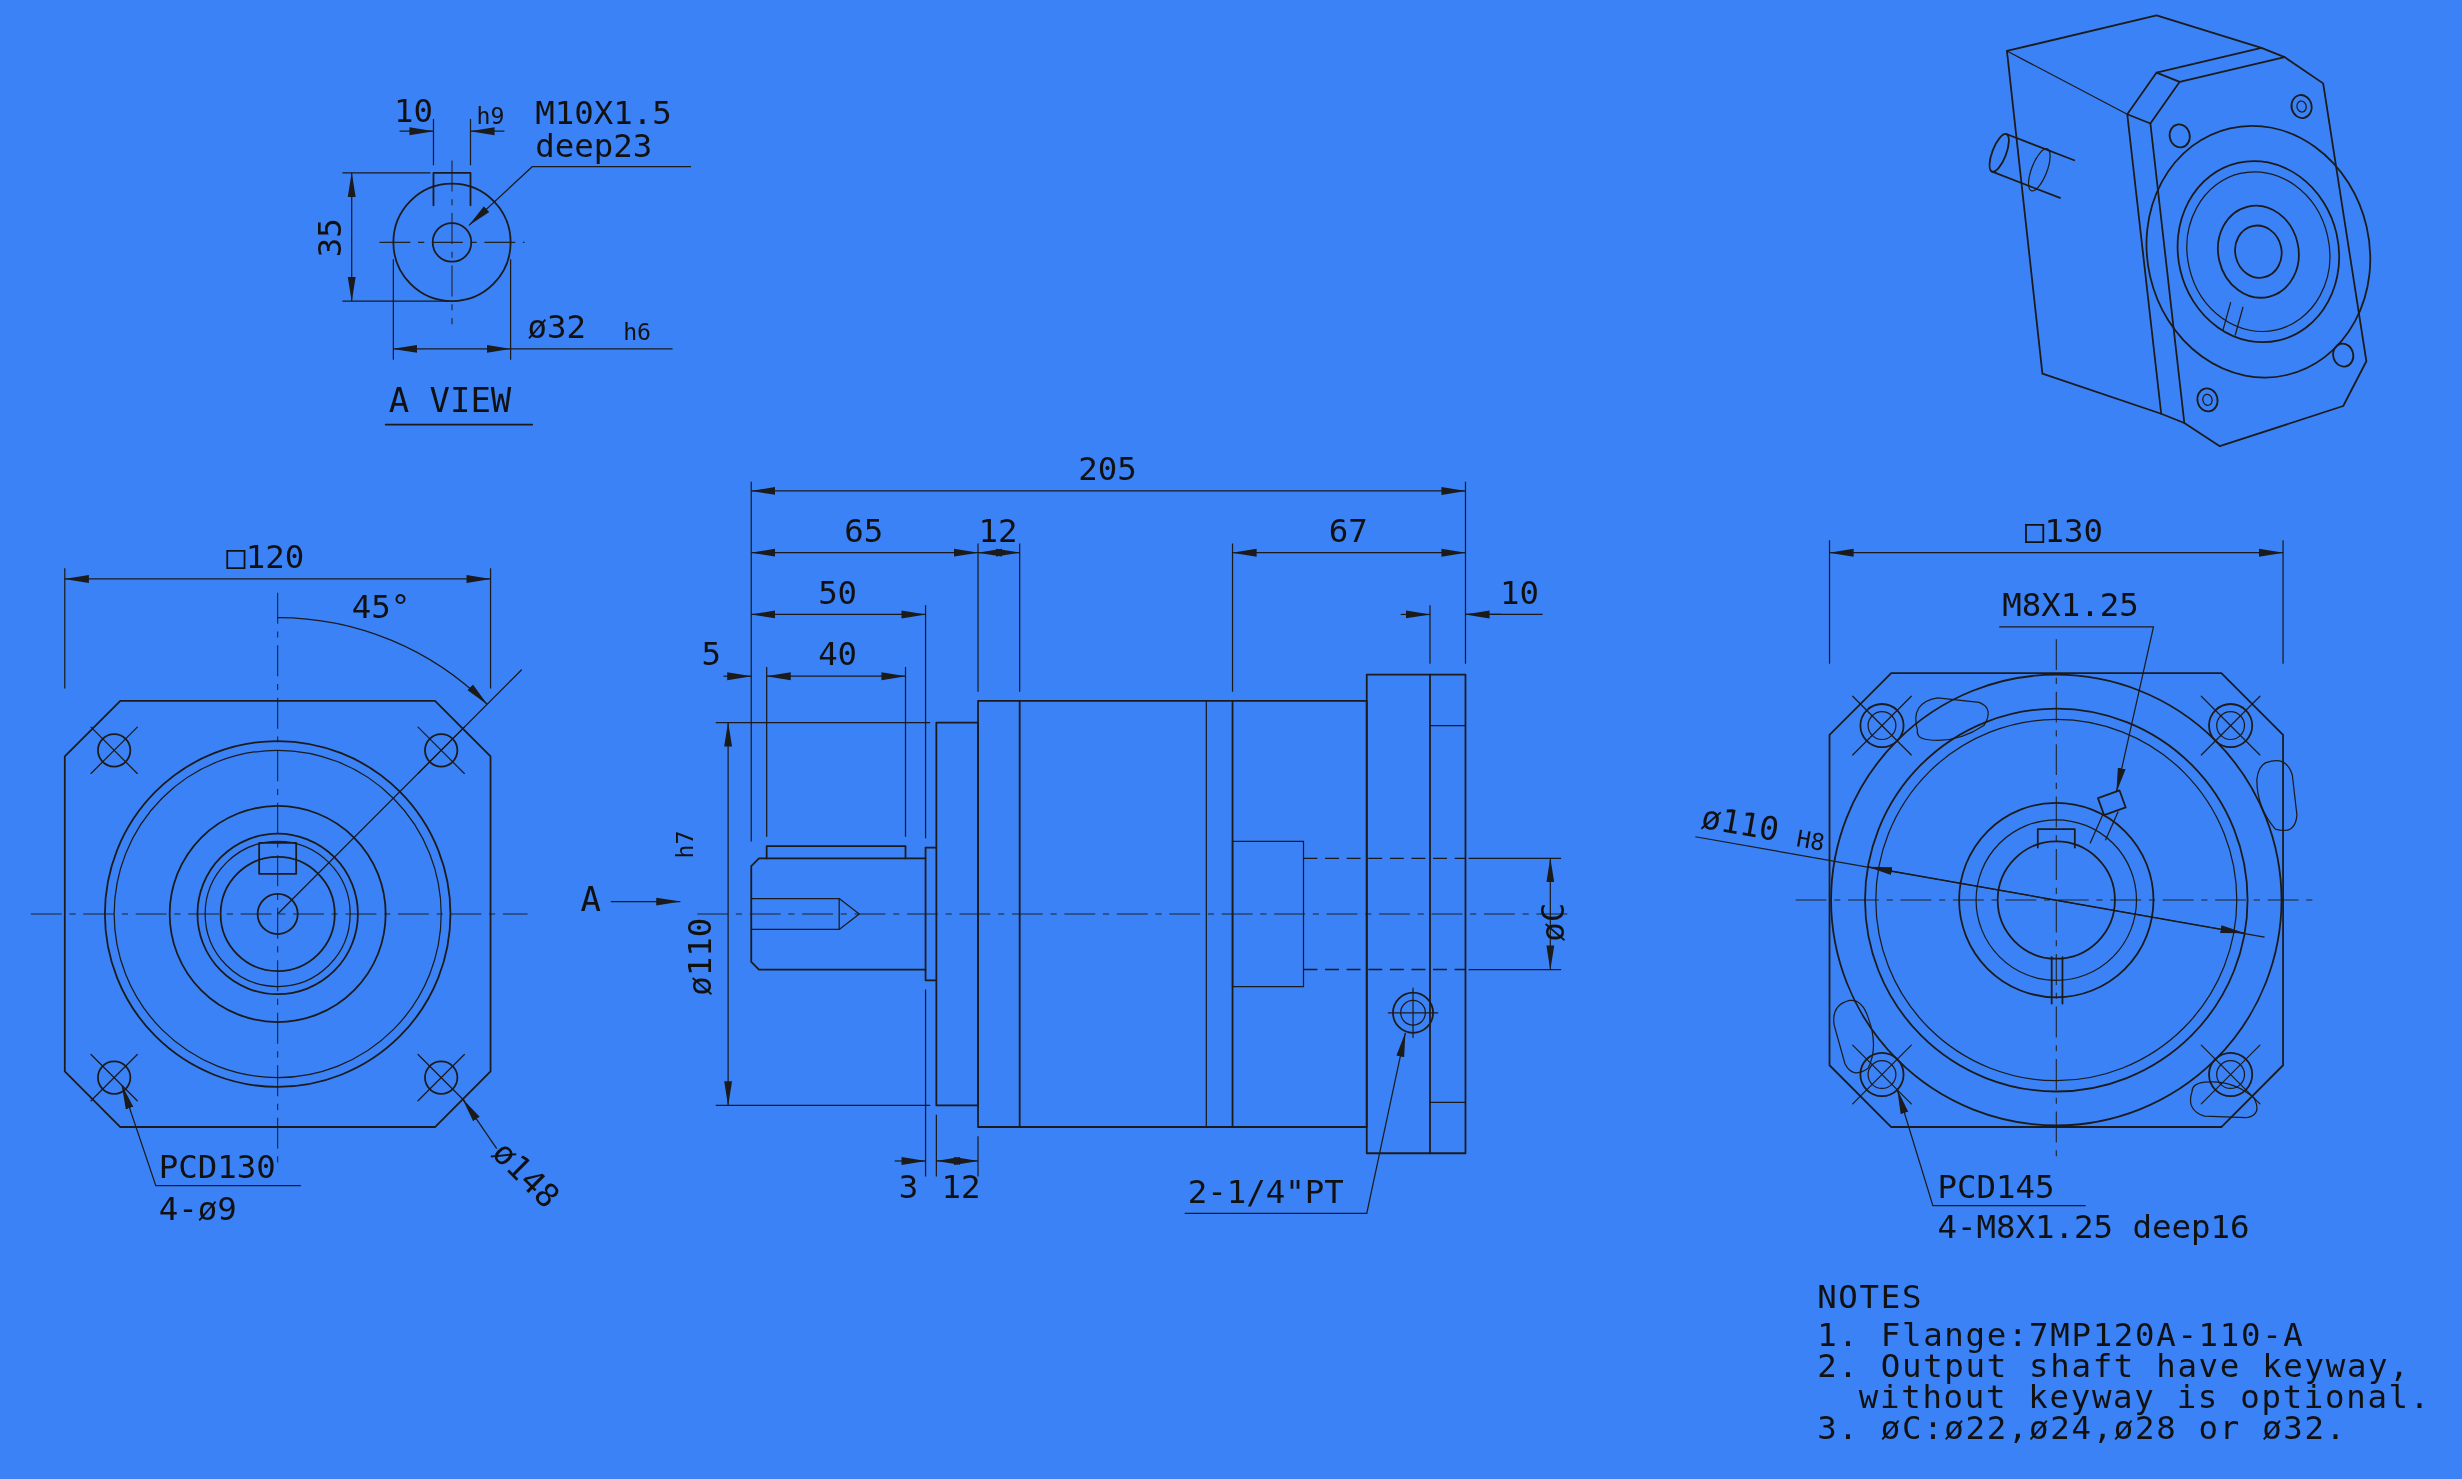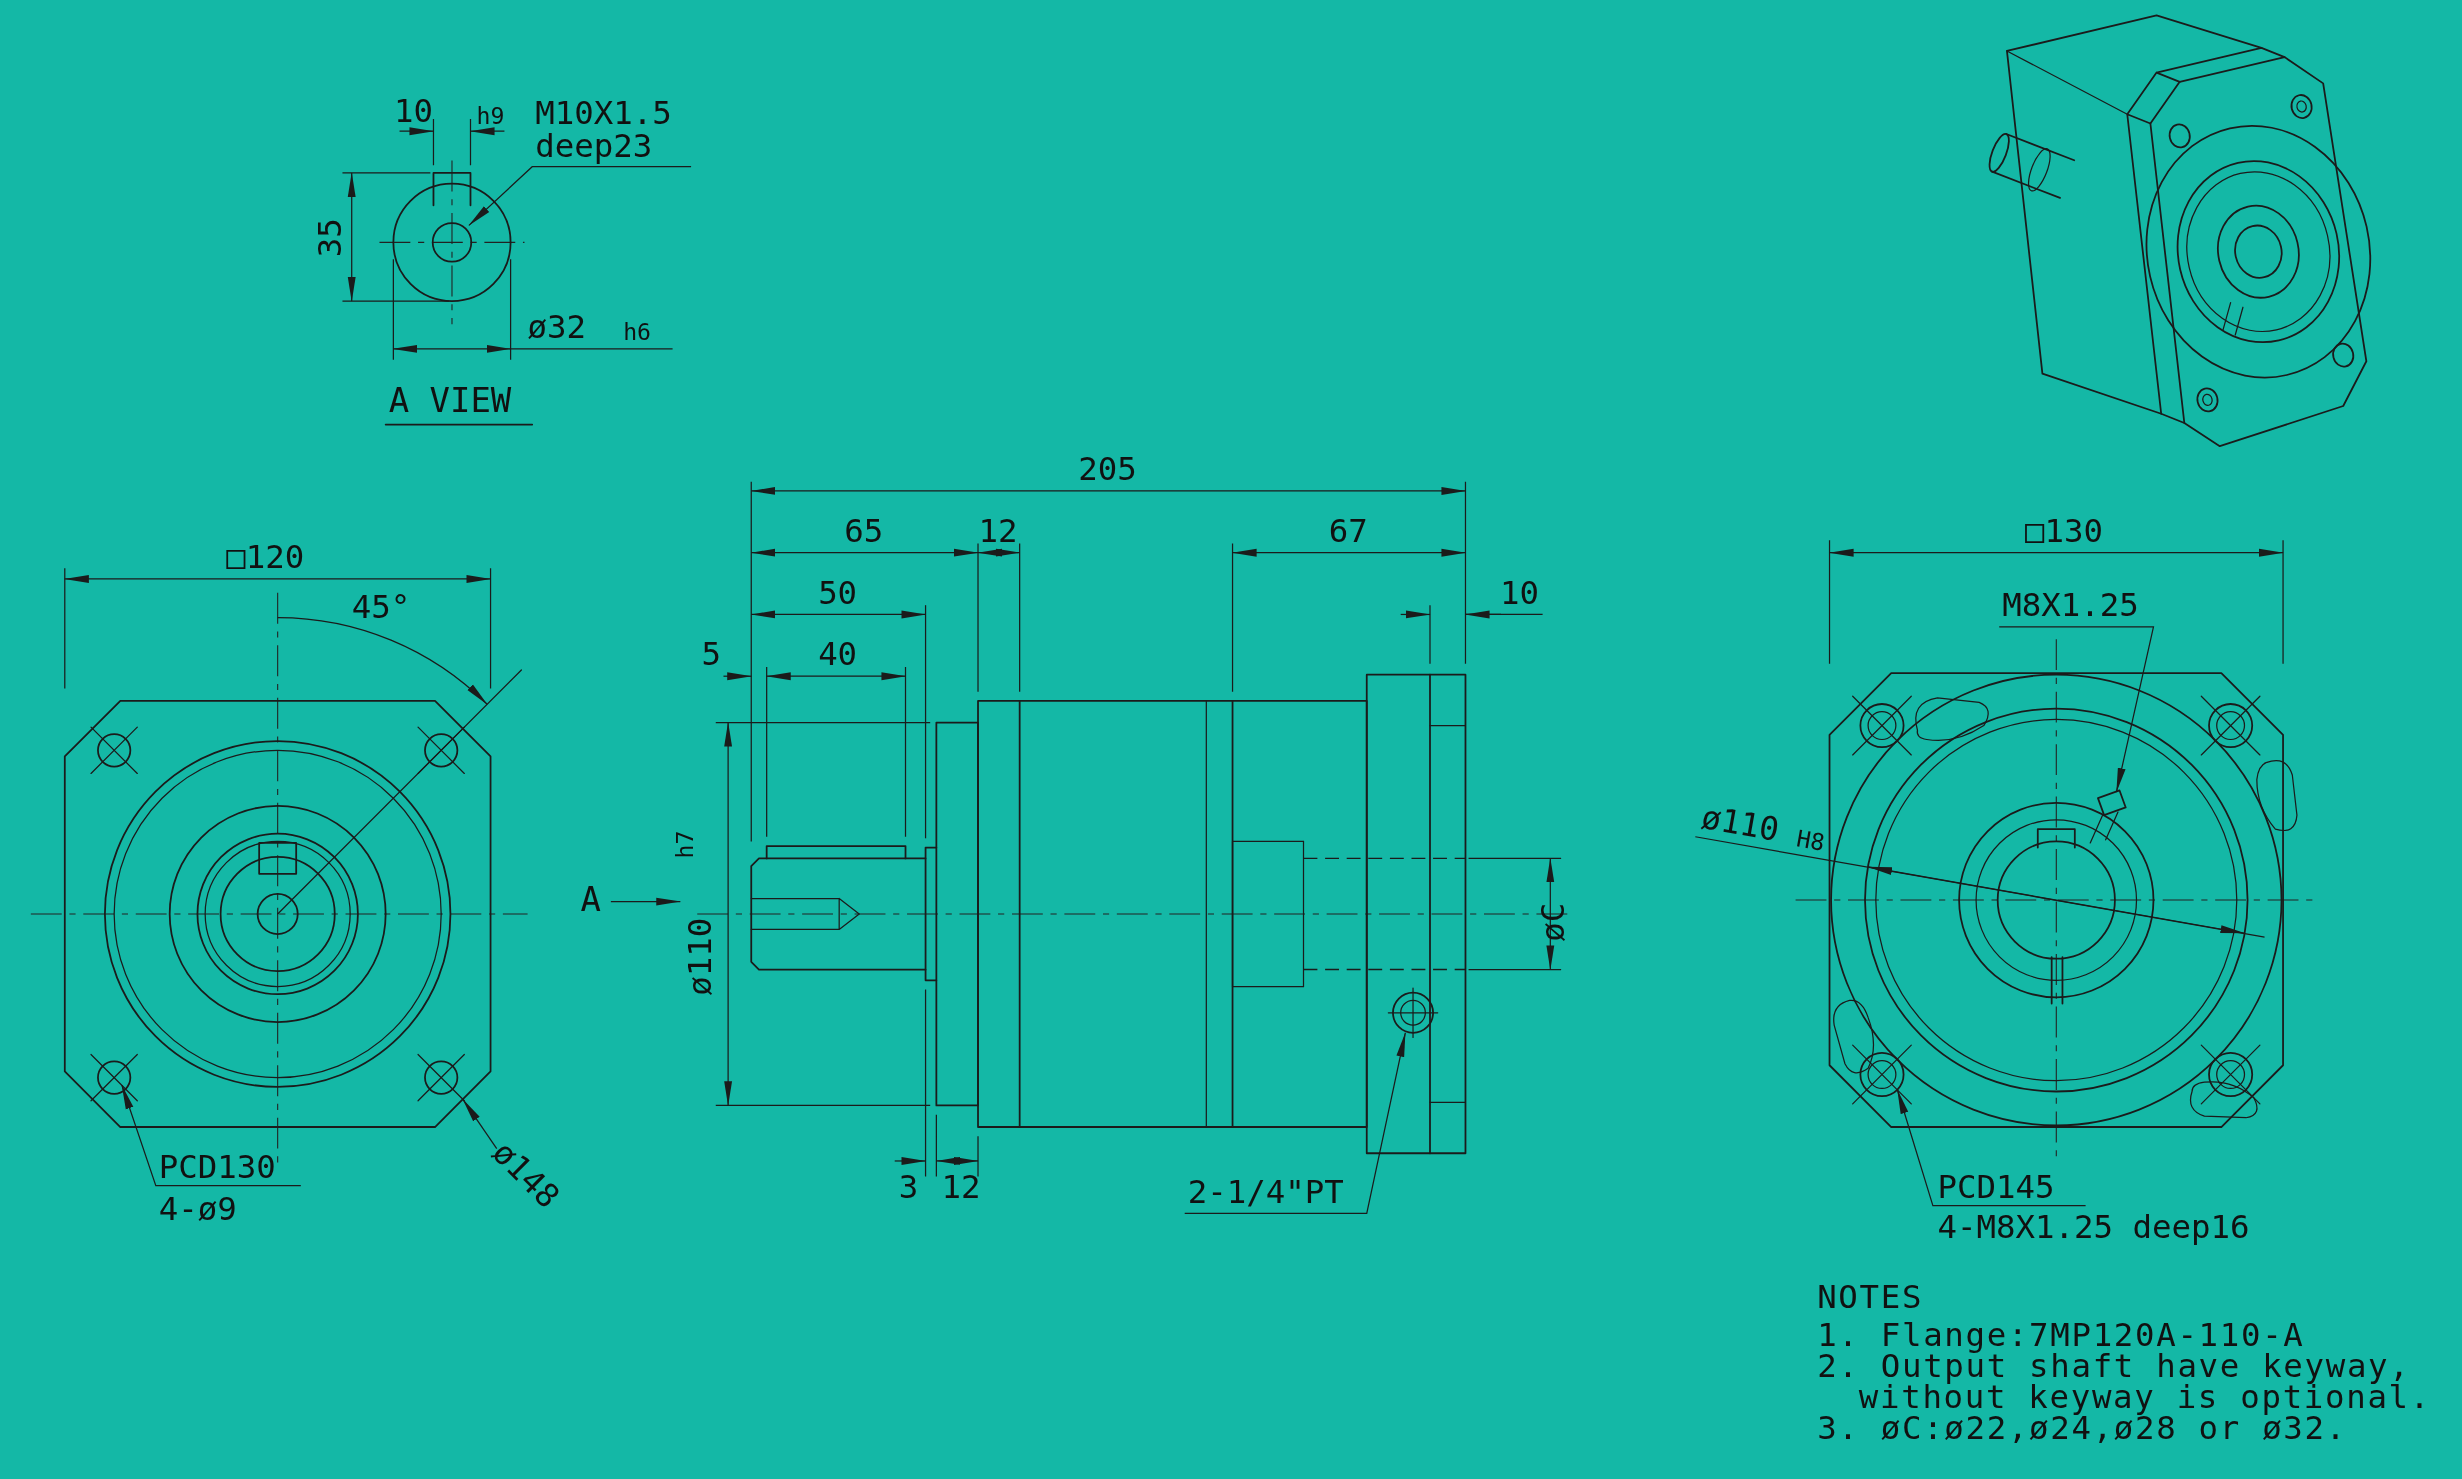--- a/index.html
+++ b/index.html
@@ -1,16 +1,16 @@
 <!DOCTYPE html>
 <html style="font-size:12.3px"><head>
 <meta charset="utf-8">
 <style>
   html,body { margin:0; padding:0; background:#e8e8e8; }
-  .stage { width:2462px; height:1479px; background:#14b8a6; overflow:hidden; }
+  .stage { width:2462px; height:1479px; background:#3b82f6; overflow:hidden; }
   svg { display:block; width:100%; height:100%; }
   .ln  { fill:none; stroke:#1b1b1b; stroke-width:1.15; stroke-linecap:round; stroke-linejoin:round; }
   .thin{ fill:none; stroke:#1b1b1b; stroke-width:0.8; stroke-linecap:round; }
   .cl  { fill:none; stroke:#222222; stroke-width:0.7; stroke-dasharray:20 5 4 5; }
   .hid { fill:none; stroke:#1b1b1b; stroke-width:0.9; stroke-dasharray:9 5; }
   .dim { fill:none; stroke:#1b1b1b; stroke-width:0.8; }
   text { font-family:"DejaVu Sans Mono","Liberation Mono",monospace; fill:#111111; }
   .t  { font-size:21px; }
   .ts { font-size:15px; }
   .tl { font-size:22px; }

